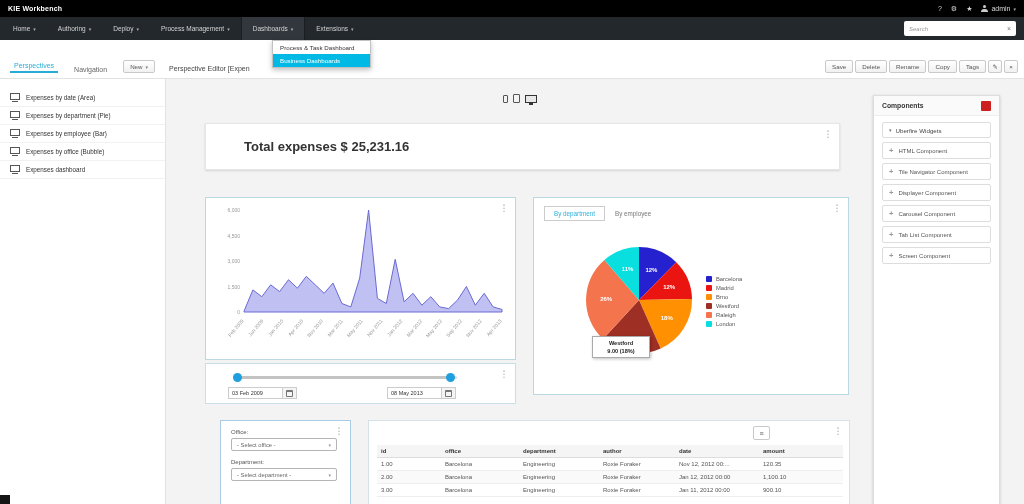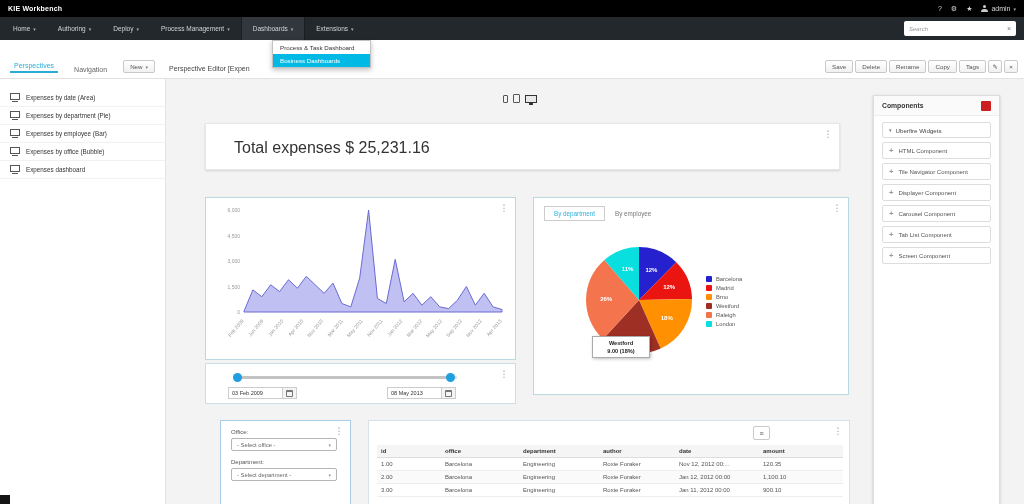--- a/index.html
+++ b/index.html
@@ -64,21 +64,21 @@
 
   
   .devices { position:absolute; left:337px; top:15px; display:flex; align-items:flex-end; gap:5px; }
   .dev-phone  { width:5px;  height:8px;  border:1px solid #555; border-radius:1px; }
   .dev-tablet { width:7px;  height:9px;  border:1px solid #555; border-radius:1px; }
   .dev-desktop{ width:12px; height:8px;  border:1px solid #333; position:relative; background:#e8e8e8; }
   .dev-desktop::after { content:""; position:absolute; left:3px; bottom:-3px; width:4px; height:2px; background:#333; }
 
   .card { position:absolute; background:#fff; }
   .total-card { left:39px; top:44px; width:635px; height:47px; border:1px solid #e6e6e6; box-shadow:0 1px 2px rgba(0,0,0,.12); }
-  .total-title { position:absolute; left:28px; top:15px; font-size:16px; font-weight:normal; color:#333; }
+  .total-title { position:absolute; left:38px; top:15px; font-size:13px; font-weight:bold; color:#333; }
 
   .area-card   { left:39px;  top:118px; width:311px; height:163px; border:1px solid #b9d8e0; }
   .slider-card { left:39px;  top:284px; width:311px; height:41px;  border:1px solid #c9dfe8; }
   .pie-card    { left:367px; top:118px; width:316px; height:198px; border:1px solid #b9d8e0; }
   .filter-card { left:54px;  top:341px; width:131px; height:170px; border:1px solid #aacbe4; }
   .table-card  { left:202px; top:341px; width:482px; height:170px; border:1px solid #d6e2e8; }
 
   .tick { font-size:5px; fill:#999; font-family:"Liberation Sans", sans-serif; }
   .slice-label { font-size:6px; font-weight:bold; fill:#fff; font-family:"Liberation Sans", sans-serif; }
 

